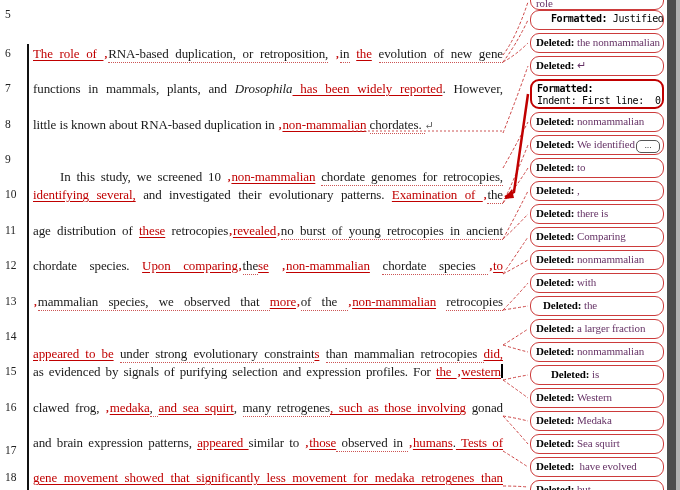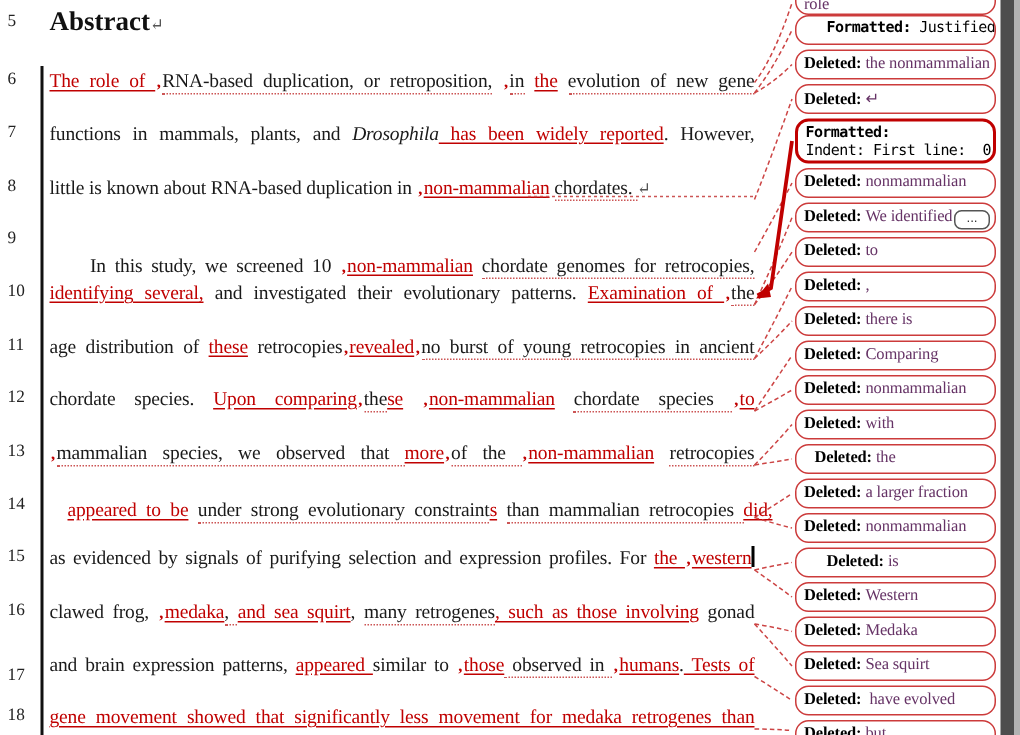--- a/index.html
+++ b/index.html
@@ -38,23 +38,20 @@
   
   #edge-dark{position:absolute;left:667px;top:0;width:9px;height:490px;background:#4d4d4d;}
   #edge-light{position:absolute;left:676px;top:0;width:4px;height:490px;background:#b2b2b2;}
   #connectors{position:absolute;left:0;top:0;pointer-events:none;}
 </style>
 </head>
 <body>
 
 <div id="screen">
 
-  <div id="heading">
-    <span>Abstract</span><span class="pilcrow">↵</span>
-  </div>
 
   <div id="changebar"></div>
 
   <div id="numbers">
       <div class="lnum" style="top: 8px;">5</div>
       <div class="lnum" style="top: 47px;">6</div>
       <div class="lnum" style="top: 82px;">7</div>
       <div class="lnum" style="top: 118px;">8</div>
       <div class="lnum" style="top: 153px;">9</div>
       <div class="lnum" style="top: 188px;">10</div>
@@ -69,21 +66,21 @@
     </div>
   <div id="textcol">
       <div class="line" style="top: 46px;"><span class="ins">The role of </span><span class="anchor">,</span><span class="lead">RNA-based duplication, or retroposition,</span><span class="tx"> </span><span class="anchor">,</span><span class="lead">in</span><span class="tx"> </span><span class="ins">the</span><span class="tx"> </span><span class="lead">evolution of new gene</span></div>
       <div class="line" style="top: 81px;"><span class="tx">functions in mammals, plants, and </span><span class="it">Drosophila</span><span class="ins"> has been widely reported</span><span class="tx">. However,</span></div>
       <div class="line left" style="top: 117px;"><span class="tx">little is known about RNA-based duplication in </span><span class="anchor">,</span><span class="ins">non-mammalian</span><span class="tx"> </span><span class="lead">chordates. </span><span class="pilcrow">↵</span></div>
       <div class="line indent" style="top: 152px;"><span class="tx">In this study, we screened 10 </span><span class="anchor">,</span><span class="ins">non-mammalian</span><span class="tx"> </span><span class="lead">chordate genomes for retrocopies,</span></div>
       <div class="line" style="top: 187px;"><span class="ins">identifying several,</span><span class="tx"> and investigated their evolutionary patterns. </span><span class="ins">Examination of </span><span class="anchor">,</span><span class="lead">the</span></div>
       <div class="line" style="top: 223px;"><span class="tx">age distribution of </span><span class="ins">these</span><span class="tx"> retrocopies</span><span class="anchor">,</span><span class="ins">revealed</span><span class="anchor">,</span><span class="lead">no burst of young retrocopies in ancient</span></div>
       <div class="line" style="top: 258px;"><span class="tx">chordate species. </span><span class="ins">Upon comparing</span><span class="anchor">,</span><span class="lead">the</span><span class="ins">se</span><span class="tx"> </span><span class="anchor">,</span><span class="ins">non-mammalian</span><span class="tx"> </span><span class="lead">chordate species </span><span class="anchor">,</span><span class="ins">to</span></div>
       <div class="line" style="top: 294px;"><span class="anchor">,</span><span class="lead">mammalian species, we observed that </span><span class="ins">more</span><span class="anchor">,</span><span class="lead">of the </span><span class="anchor">,</span><span class="ins">non-mammalian</span><span class="tx"> </span><span class="lead">retrocopies</span></div>
-      <div class="line" style="top: 332px; margin-left: 12px;"><span class="ins">appeared to be</span><span class="tx"> </span><span class="lead">under strong evolutionary constraint</span><span class="ins">s</span><span class="tx"> </span><span class="lead">than mammalian retrocopies </span><span class="ins">did,</span></div>
+      <div class="line" style="top: 346px;"><span class="ins">appeared to be</span><span class="tx"> </span><span class="lead">under strong evolutionary constraint</span><span class="ins">s</span><span class="tx"> </span><span class="lead">than mammalian retrocopies </span><span class="ins">did,</span></div>
       <div class="line" style="top: 364px;"><span class="tx">as evidenced by signals of purifying selection and expression profiles. For </span><span class="ins">the </span><span class="anchor">,</span><span class="ins">western</span><span class="caret"></span></div>
       <div class="line" style="top: 400px;"><span class="tx">clawed frog, </span><span class="anchor">,</span><span class="ins">medaka</span><span class="lead">, </span><span class="ins">and sea squirt</span><span class="tx">, </span><span class="lead">many retrogenes</span><span class="ins">, such as those involving</span><span class="tx"> gonad</span></div>
       <div class="line" style="top: 435px;"><span class="tx">and brain expression patterns, </span><span class="ins">appeared </span><span class="tx">similar to </span><span class="anchor">,</span><span class="ins">those</span><span class="lead"> observed in </span><span class="anchor">,</span><span class="ins">humans</span><span class="tx">.</span><span class="ins"> Tests of</span></div>
       <div class="line" style="top: 470px;"><span class="ins">gene movement showed that significantly less movement for medaka retrogenes than</span></div>
     </div>
   <div id="balloons">
       <div class="bubble partial-top" style="top: -20px;"><span class="val">role</span></div>
       <div class="bubble fmt" style="top: 10px; padding-left: 20px;"><span class="lbl">Formatted: </span><span class="val">Justified</span></div>
       <div class="bubble" style="top: 33px;"><span class="lbl">Deleted: </span><span class="val">the nonmammalian</span></div>
       <div class="bubble" style="top: 56px;"><span class="lbl">Deleted: </span><span class="val">↵</span></div>

